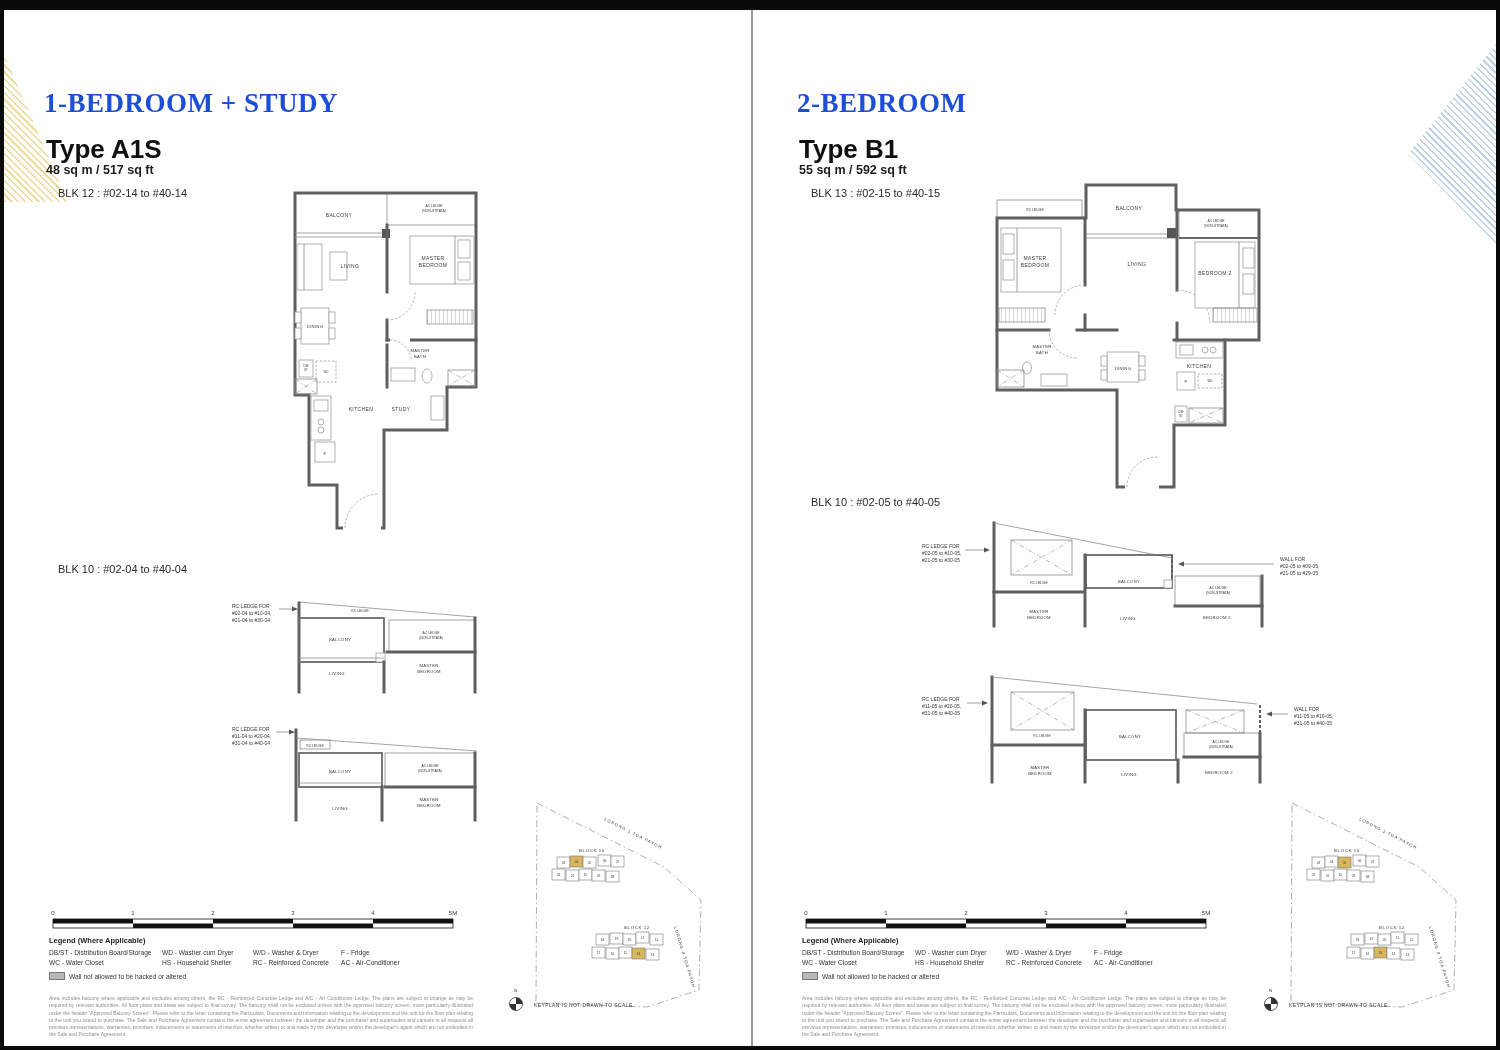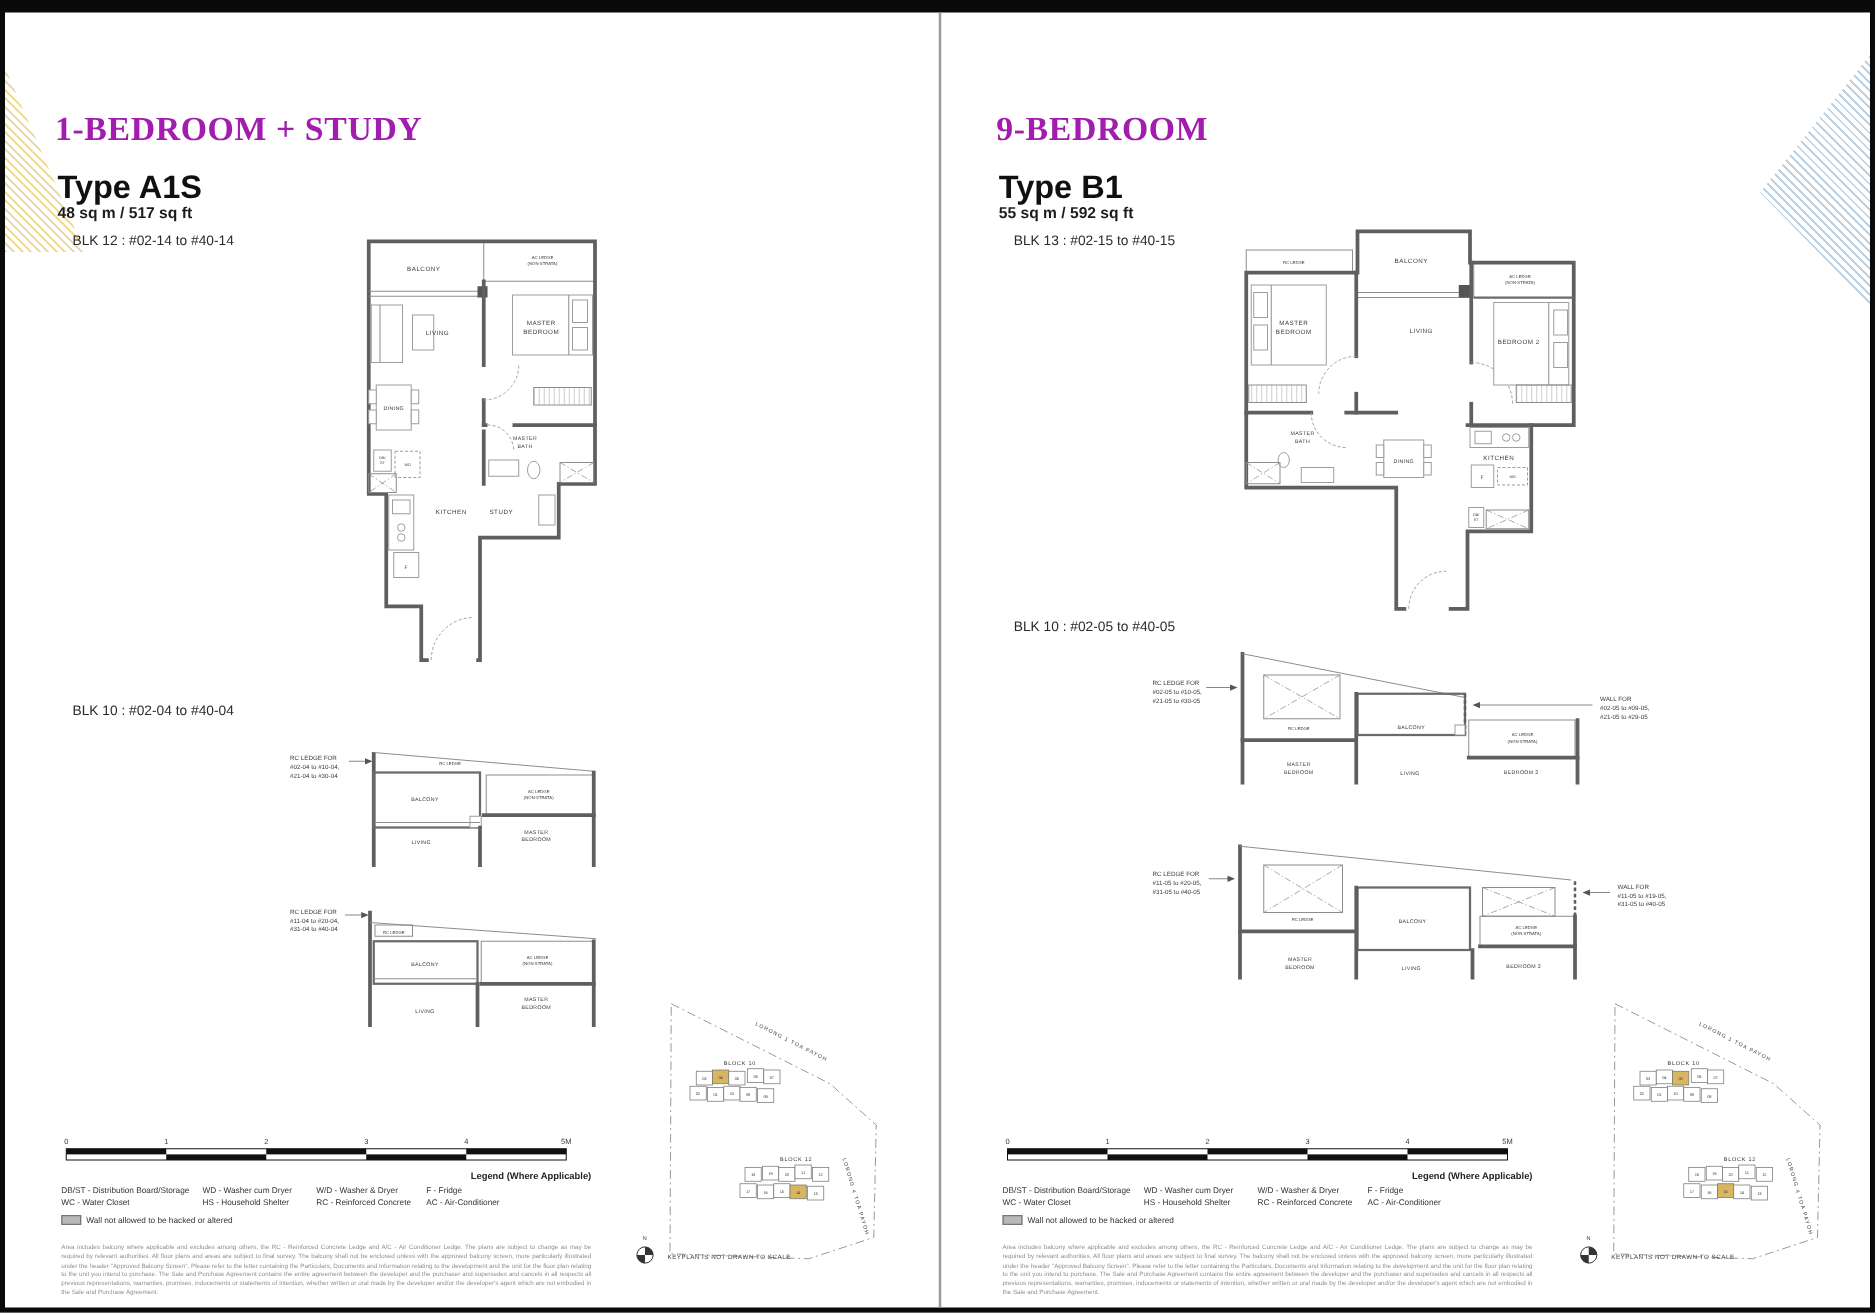--- a/index.html
+++ b/index.html
@@ -8,21 +8,21 @@
          font-family:"Liberation Sans",sans-serif;color:#222;}
   .divider{position:absolute;left:747px;top:0;width:2px;height:100%;background:#9a9a9a;}
   .corner{position:absolute;}
   .corner-yellow{left:0;top:44px;width:64px;height:148px;
     background:repeating-linear-gradient(45deg,#eedc9e 0 1.6px,#ffffff 1.6px 4.8px);
     clip-path:polygon(0 0,100% 100%,0 100%);}
   .corner-blue{right:0;top:34px;width:88px;height:200px;
     background:repeating-linear-gradient(45deg,#bfd2e2 0 1.6px,#ffffff 1.6px 4.8px);
     clip-path:polygon(100% 0,100% 100%,0 55%);}
   .cat-title{position:absolute;font-family:"Liberation Serif",serif;font-weight:700;
-    font-size:27px;letter-spacing:.5px;color:#a21caf;white-space:nowrap;}
+    font-size:27px;letter-spacing:.5px;color:#1d4ed8;white-space:nowrap;}
   .type-title{position:absolute;font-weight:700;font-size:26px;color:#101010;}
   .area-line{position:absolute;font-weight:700;font-size:12.5px;color:#1c1c1c;}
   .blk-line{position:absolute;font-size:11px;color:#2a2a2a;padding-left:12px;}
   .plan{position:absolute;}
   .plan text{font-family:"Liberation Sans",sans-serif;fill:#3a3a3a;}
   .w3{stroke:#5f5f5f;stroke-width:3;fill:none;stroke-linecap:square;}
   .w2{stroke:#6a6a6a;stroke-width:1.8;fill:none;}
   .w1{stroke:#8d8d8d;stroke-width:.8;fill:none;}
   .w1f{stroke:#8d8d8d;stroke-width:.8;fill:none;}
   .fur{stroke:#9d9d9d;stroke-width:.8;fill:#fff;}
@@ -41,21 +41,21 @@
   .tk{font-size:4.4px;text-anchor:middle;letter-spacing:.6px;fill:#3d3d3d;}
   .tm{font-size:3.2px;text-anchor:middle;fill:#777;}
   .tr{font-size:4.2px;letter-spacing:1px;fill:#666;}
   .tn{font-size:5px;letter-spacing:.4px;fill:#333;text-anchor:start;}
   .kb{fill:none;stroke:#999;stroke-width:.8;stroke-dasharray:7 3 1.5 3;}
   .ku{fill:#fff;stroke:#777;stroke-width:.6;}
   .ku.hl{fill:#d8b55f;}
   .cmp{fill:#fff;stroke:#333;stroke-width:.8;}
   .ts{font-size:6px;text-anchor:middle;fill:#222;}
   .legend{position:absolute;width:424px;}
-  .legend-title{font-size:7.5px;font-weight:700;color:#222;margin-bottom:3px;text-align:right;}
+  .legend-title{font-size:7.5px;font-weight:700;color:#222;margin-bottom:3px;}
   .legend-grid{display:grid;grid-template-columns:111px 89px 86px auto;column-gap:2px;
     font-size:6.6px;color:#333;line-height:1.55;}
   .wall-note{display:flex;align-items:center;gap:4px;font-size:6.6px;color:#333;margin-top:4px;}
   .wall-swatch{display:inline-block;width:14px;height:6px;background:#b9b9b9;border:.7px solid #777;}
   .disclaimer{position:absolute;width:424px;font-size:5px;line-height:1.45;color:#8f8f8f;text-align:justify;}
 </style>
 </head>
 <body>
 
 <svg width="0" height="0" style="position:absolute">
@@ -290,21 +290,21 @@
     </g>
     <g transform="translate(12,204)">
       <circle class="cmp" r="6.5"></circle>
       <path d="M0,0 L0,-6.5 A6.5,6.5 0 0 1 6.5,0 Z" fill="#333"></path>
       <path d="M0,0 L0,6.5 A6.5,6.5 0 0 1 -6.5,0 Z" fill="#333"></path>
     </g>
     <text class="tk" x="12" y="192">N</text>
     <text class="tn" x="30" y="207">KEYPLAN IS NOT DRAWN TO SCALE</text>
   </svg>
 
-  <div class="cat-title" style="left:793px;top:78px">9-BEDROOM</div>
+  <div class="cat-title" style="left:793px;top:78px">2-BEDROOM</div>
   <div class="type-title" style="left:795px;top:124px">Type B1</div>
   <div class="area-line" style="left:795px;top:153px">55 sq m / 592 sq ft</div>
   <div class="blk-line" style="left:795px;top:177px">BLK 13 : #02-15 to #40-15</div>
   <div class="blk-line" style="left:795px;top:486px">BLK 10 : #02-05 to #40-05</div>
 
   <svg class="plan" style="left:985px;top:170px;width:285px;height:325px" viewBox="0 0 285 325">
     <g>
       <rect class="w1f" x="8" y="20" width="85" height="18"></rect>
       <rect class="w1f" x="190" y="30" width="80" height="28"></rect>
       <path class="w3" d="M8,38 H97 V5 H187 V30 H270 V160 H236 V245 H185 V307 H128 V210 H8 Z"></path>

